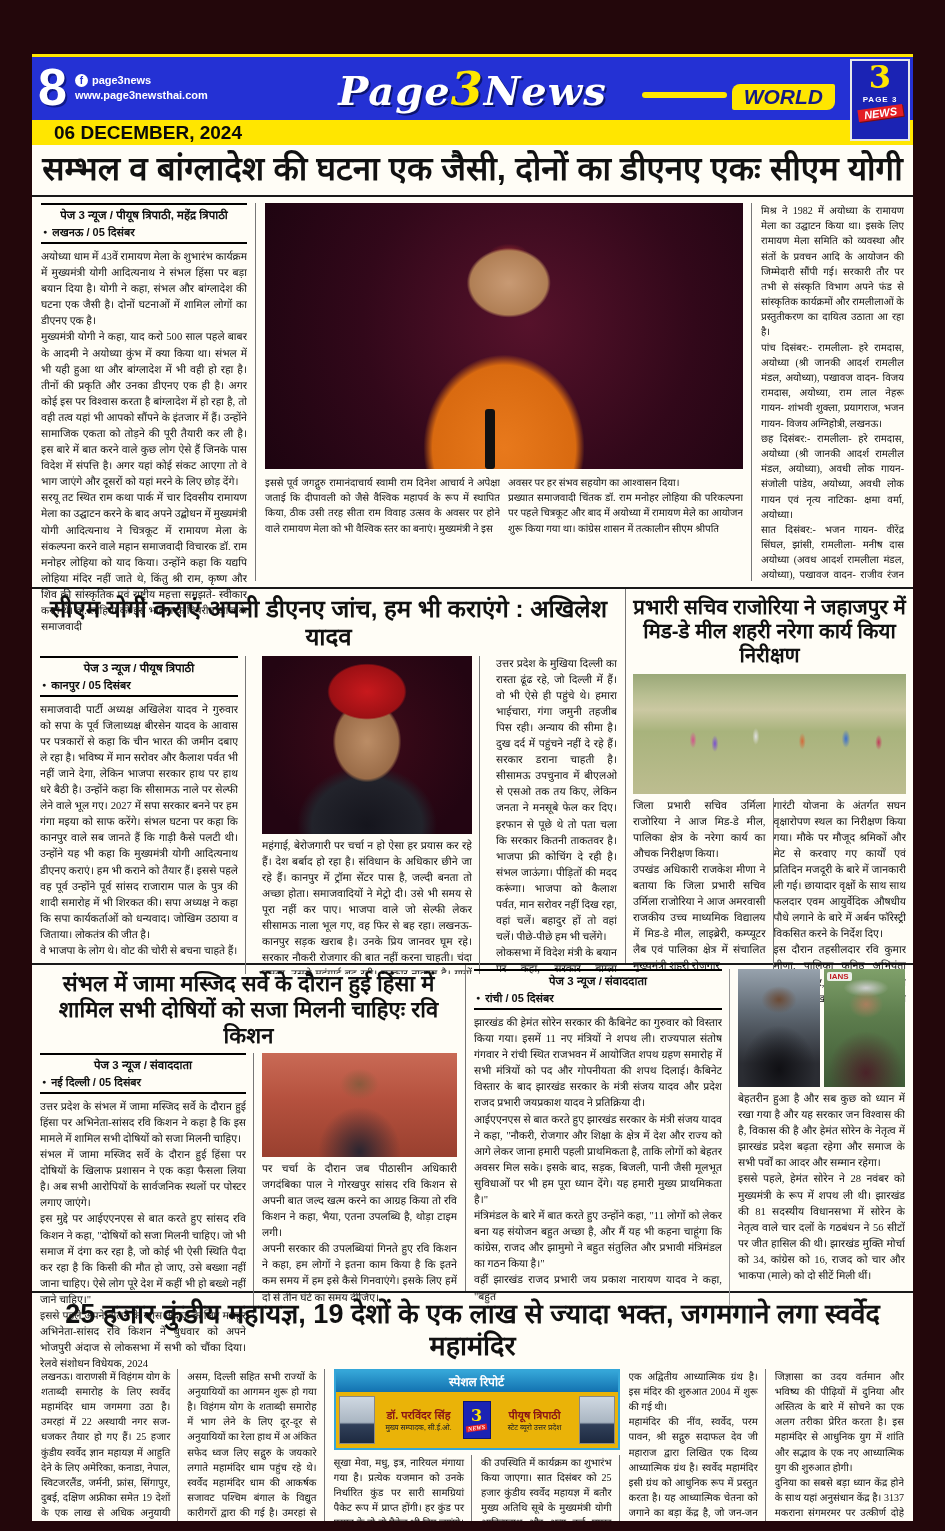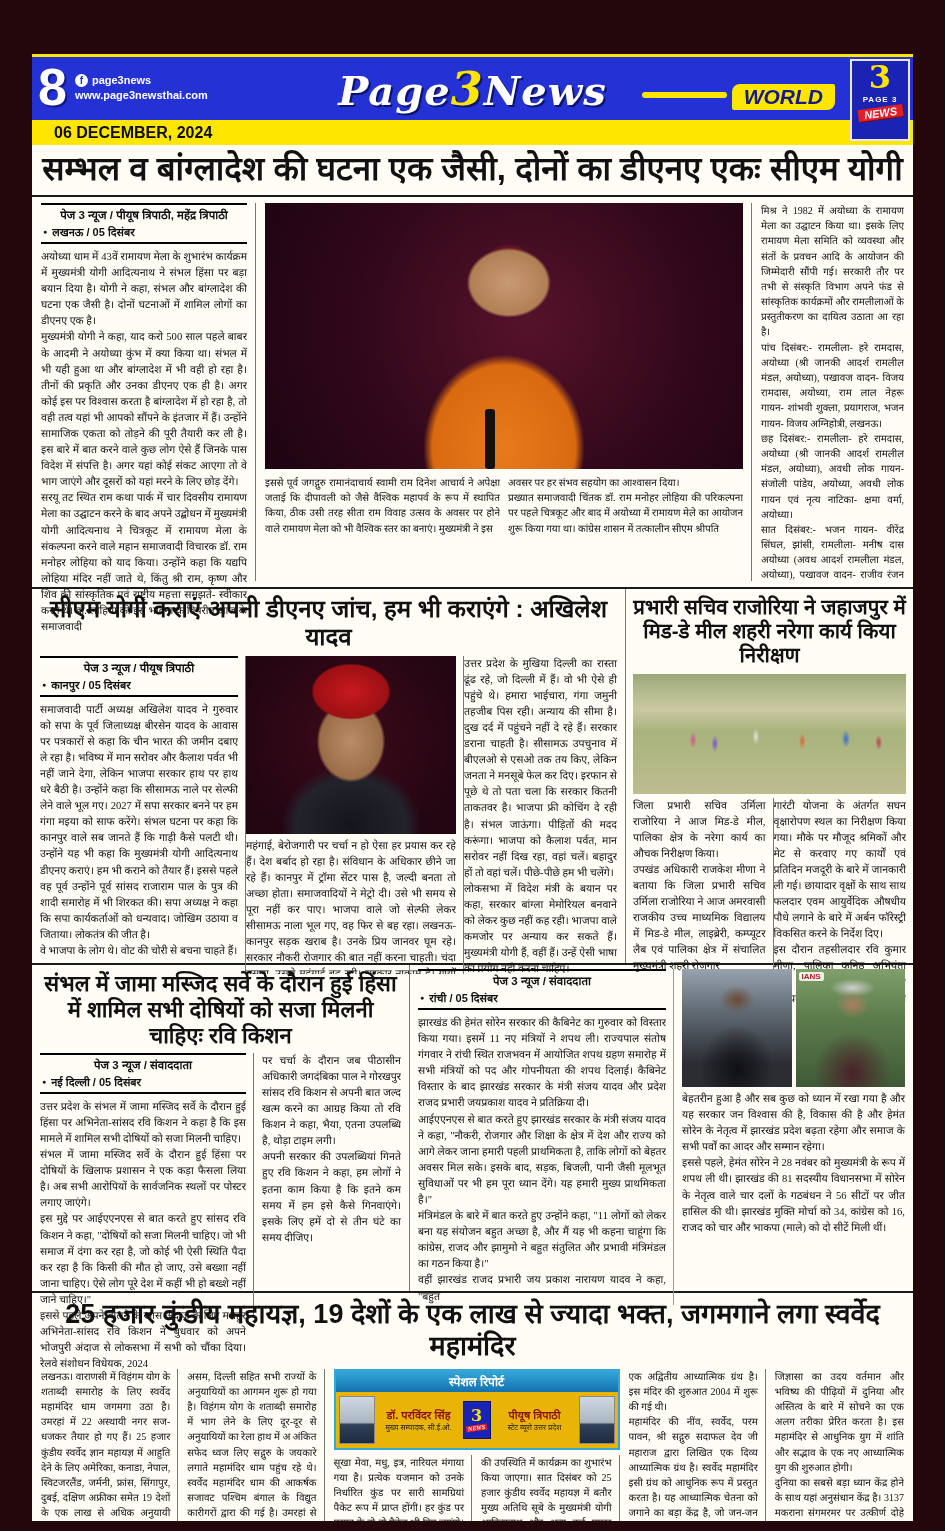--- a/index.html
+++ b/index.html
@@ -15,21 +15,21 @@
   .site{font-size:11px;font-weight:700;}
   .mastcenter{position:absolute;left:0;right:0;top:8px;text-align:center;pointer-events:none;}
   .mtitle{font-family:"DejaVu Serif",serif;font-weight:800;font-style:italic;font-size:40px;color:#fff;letter-spacing:1px;text-shadow:2px 2px 0 #0c1470;}
   .mtitle .three{color:#ffe600;font-size:46px;}
   .worldbadge{position:absolute;right:78px;top:30px;background:#ffe600;color:#141a86;font-family:"Liberation Sans",sans-serif;font-style:italic;font-weight:800;font-size:21px;padding:1px 12px;border-radius:8px 2px 8px 2px;}
   .worldbadge:before{content:"";position:absolute;left:-90px;top:8px;width:85px;height:6px;background:#ffe600;border-radius:3px;}
   .p3logo{position:absolute;right:3px;top:5px;width:60px;height:82px;background:#1b23b4;border:2px solid #e8e8e8;box-sizing:border-box;display:flex;flex-direction:column;align-items:center;justify-content:flex-start;z-index:3;}
   .p3logo .l3{font-family:"DejaVu Serif",serif;font-weight:800;font-size:32px;color:#ffe600;line-height:1.05;}
   .p3logo .lp{font-family:"Liberation Sans",sans-serif;font-size:8px;font-weight:700;color:#fff;letter-spacing:1px;}
   .p3logo .ln{margin-top:3px;background:#e31e25;color:#fff;font-family:"Liberation Sans",sans-serif;font-style:italic;font-weight:800;font-size:11px;padding:0 6px;transform:rotate(-8deg);box-shadow:1px 1px 0 #7d0d11;}
-  .datebar{height:25px;background:#ffe600;flex:none;display:flex;align-items:center;font-family:"Liberation Sans",sans-serif;font-weight:800;font-size:16px;padding-left:22px;color:#0a0a0a;}
+  .datebar{height:25px;background:#ffe600;flex:none;display:flex;align-items:center;font-family:"Liberation Sans",sans-serif;font-weight:800;font-size:19px;padding-left:22px;color:#0a0a0a;}
   
   .lead-head{flex:none;font-family:"Liberation Sans",sans-serif;font-weight:800;font-size:33px;line-height:1.15;text-align:center;padding:5px 4px 7px;border-bottom:2px solid #1a1a1a;}
   .h2{font-family:"Liberation Sans",sans-serif;font-weight:800;text-align:center;line-height:1.18;margin:2px 0 4px;}
   .col{font-size:10.6px;line-height:1.52;text-align:justify;white-space:pre-line;overflow:hidden;}
   .byline{border-top:2px solid #000;border-bottom:2px solid #000;padding:2px 2px 3px;margin-bottom:5px;font-family:"Liberation Sans",sans-serif;}
   .byline .bl1{font-size:11.5px;font-weight:700;text-align:center;}
   .byline .bl2{font-size:11px;font-weight:700;display:flex;align-items:center;gap:5px;margin-top:2px;}
   .dot{font-size:7px;}
   .vr{border-right:1px solid #777;}
   
@@ -43,21 +43,21 @@
     radial-gradient(ellipse 30px 18px at 51% 20%,#b03030 0%,transparent 70%),
     radial-gradient(circle at 55% 45%,#56122b 0%,#32081a 55%,#1d0410 100%);}
   .ph-yogi:after{content:"";position:absolute;left:46%;bottom:0;width:10px;height:60px;background:#111;border-radius:3px;}
   .minis{display:flex;gap:8px;margin-top:6px;flex:1;}
   .mini{flex:1;font-size:10px;}
   .s1c3{flex:1;font-size:10px;}
   
   .row2{flex:none;height:374px;display:flex;border-bottom:2px solid #1a1a1a;}
   .s2{width:594px;flex:none;padding:4px 8px;box-sizing:border-box;border-right:1px solid #777;}
   .s2 .h2{font-size:24px;}
-  .s2cols{display:flex;gap:0;height:318px;}
+  .s2cols{display:flex;gap:16px;height:318px;}
   .s2c1{width:198px;flex:none;padding-right:7px;}
   .s2c2{width:210px;flex:none;display:flex;flex-direction:column;padding-right:7px;}
   .ph-akhilesh{height:178px;margin-bottom:4px;background:
     radial-gradient(ellipse 62px 44px at 50% 20%,#c8191d 0%,#9c1014 60%,transparent 64%),
     radial-gradient(ellipse 52px 62px at 50% 48%,#bb8d66 0%,#9a6c48 60%,transparent 66%),
     radial-gradient(ellipse 100px 85px at 50% 95%,#15151d 0%,#22232b 55%,transparent 70%),
     radial-gradient(circle at 50% 45%,#3e0a19 0%,#230512 80%);}
   .s2c3{flex:1;}
   .s3{flex:1;padding:4px 7px;box-sizing:border-box;display:flex;flex-direction:column;}
   .s3 .h2{font-size:20.5px;}
@@ -66,25 +66,25 @@
     radial-gradient(5px 12px at 30% 58%,#7a4fd0 0%,transparent 70%),
     radial-gradient(5px 12px at 45% 52%,#e0e0e0 0%,transparent 70%),
     radial-gradient(5px 12px at 62% 56%,#d46a3a 0%,transparent 70%),
     radial-gradient(6px 13px at 78% 54%,#3a6ed0 0%,transparent 70%),
     radial-gradient(5px 11px at 90% 57%,#c23a5a 0%,transparent 70%),
     linear-gradient(180deg,#9aa878 0%,#b9bf92 18%,#cbc8a2 30%,#a8b37c 48%,#bdbd90 100%);}
   .s3cols{display:flex;gap:0;flex:1;}
   .s3c{flex:1;}
   
   .row3{flex:none;height:326px;display:flex;border-bottom:2px solid #1a1a1a;}
-  .s4{width:378px;flex:none;padding:4px 8px;box-sizing:border-box;border-right:1px solid #777;}
+  .s4{width:434px;flex:none;padding:4px 8px;box-sizing:border-box;border-right:1px solid #777;}
   .s4 .h2{font-size:22px;}
   .s4cols{display:flex;gap:8px;height:262px;}
   .s4c1{width:206px;flex:none;padding-right:7px;}
-  .s4c2{flex:1;display:flex;flex-direction:row;}
+  .s4c2{flex:1;display:flex;flex-direction:column;}
   .ph-ravi{height:104px;margin-bottom:4px;background:
     radial-gradient(ellipse 30px 24px at 50% 30%,#8a5a3d 0%,transparent 65%),
     radial-gradient(ellipse 55px 60px at 50% 95%,#2a2530 0%,transparent 75%),
     linear-gradient(180deg,#c96a55 0%,#b5513e 45%,#99402f 100%);}
   .s5{flex:1;padding:4px 8px;box-sizing:border-box;display:flex;flex-direction:column;}
   .s5 .h2{font-size:19.5px;}
   .s5cols{display:flex;gap:8px;flex:1;}
   .s5c1{width:248px;flex:none;padding-right:7px;border-right:1px solid #999;}
   .s5c2{flex:1;display:flex;flex-direction:column;}
   .s5photos{display:flex;gap:4px;margin-bottom:4px;}

